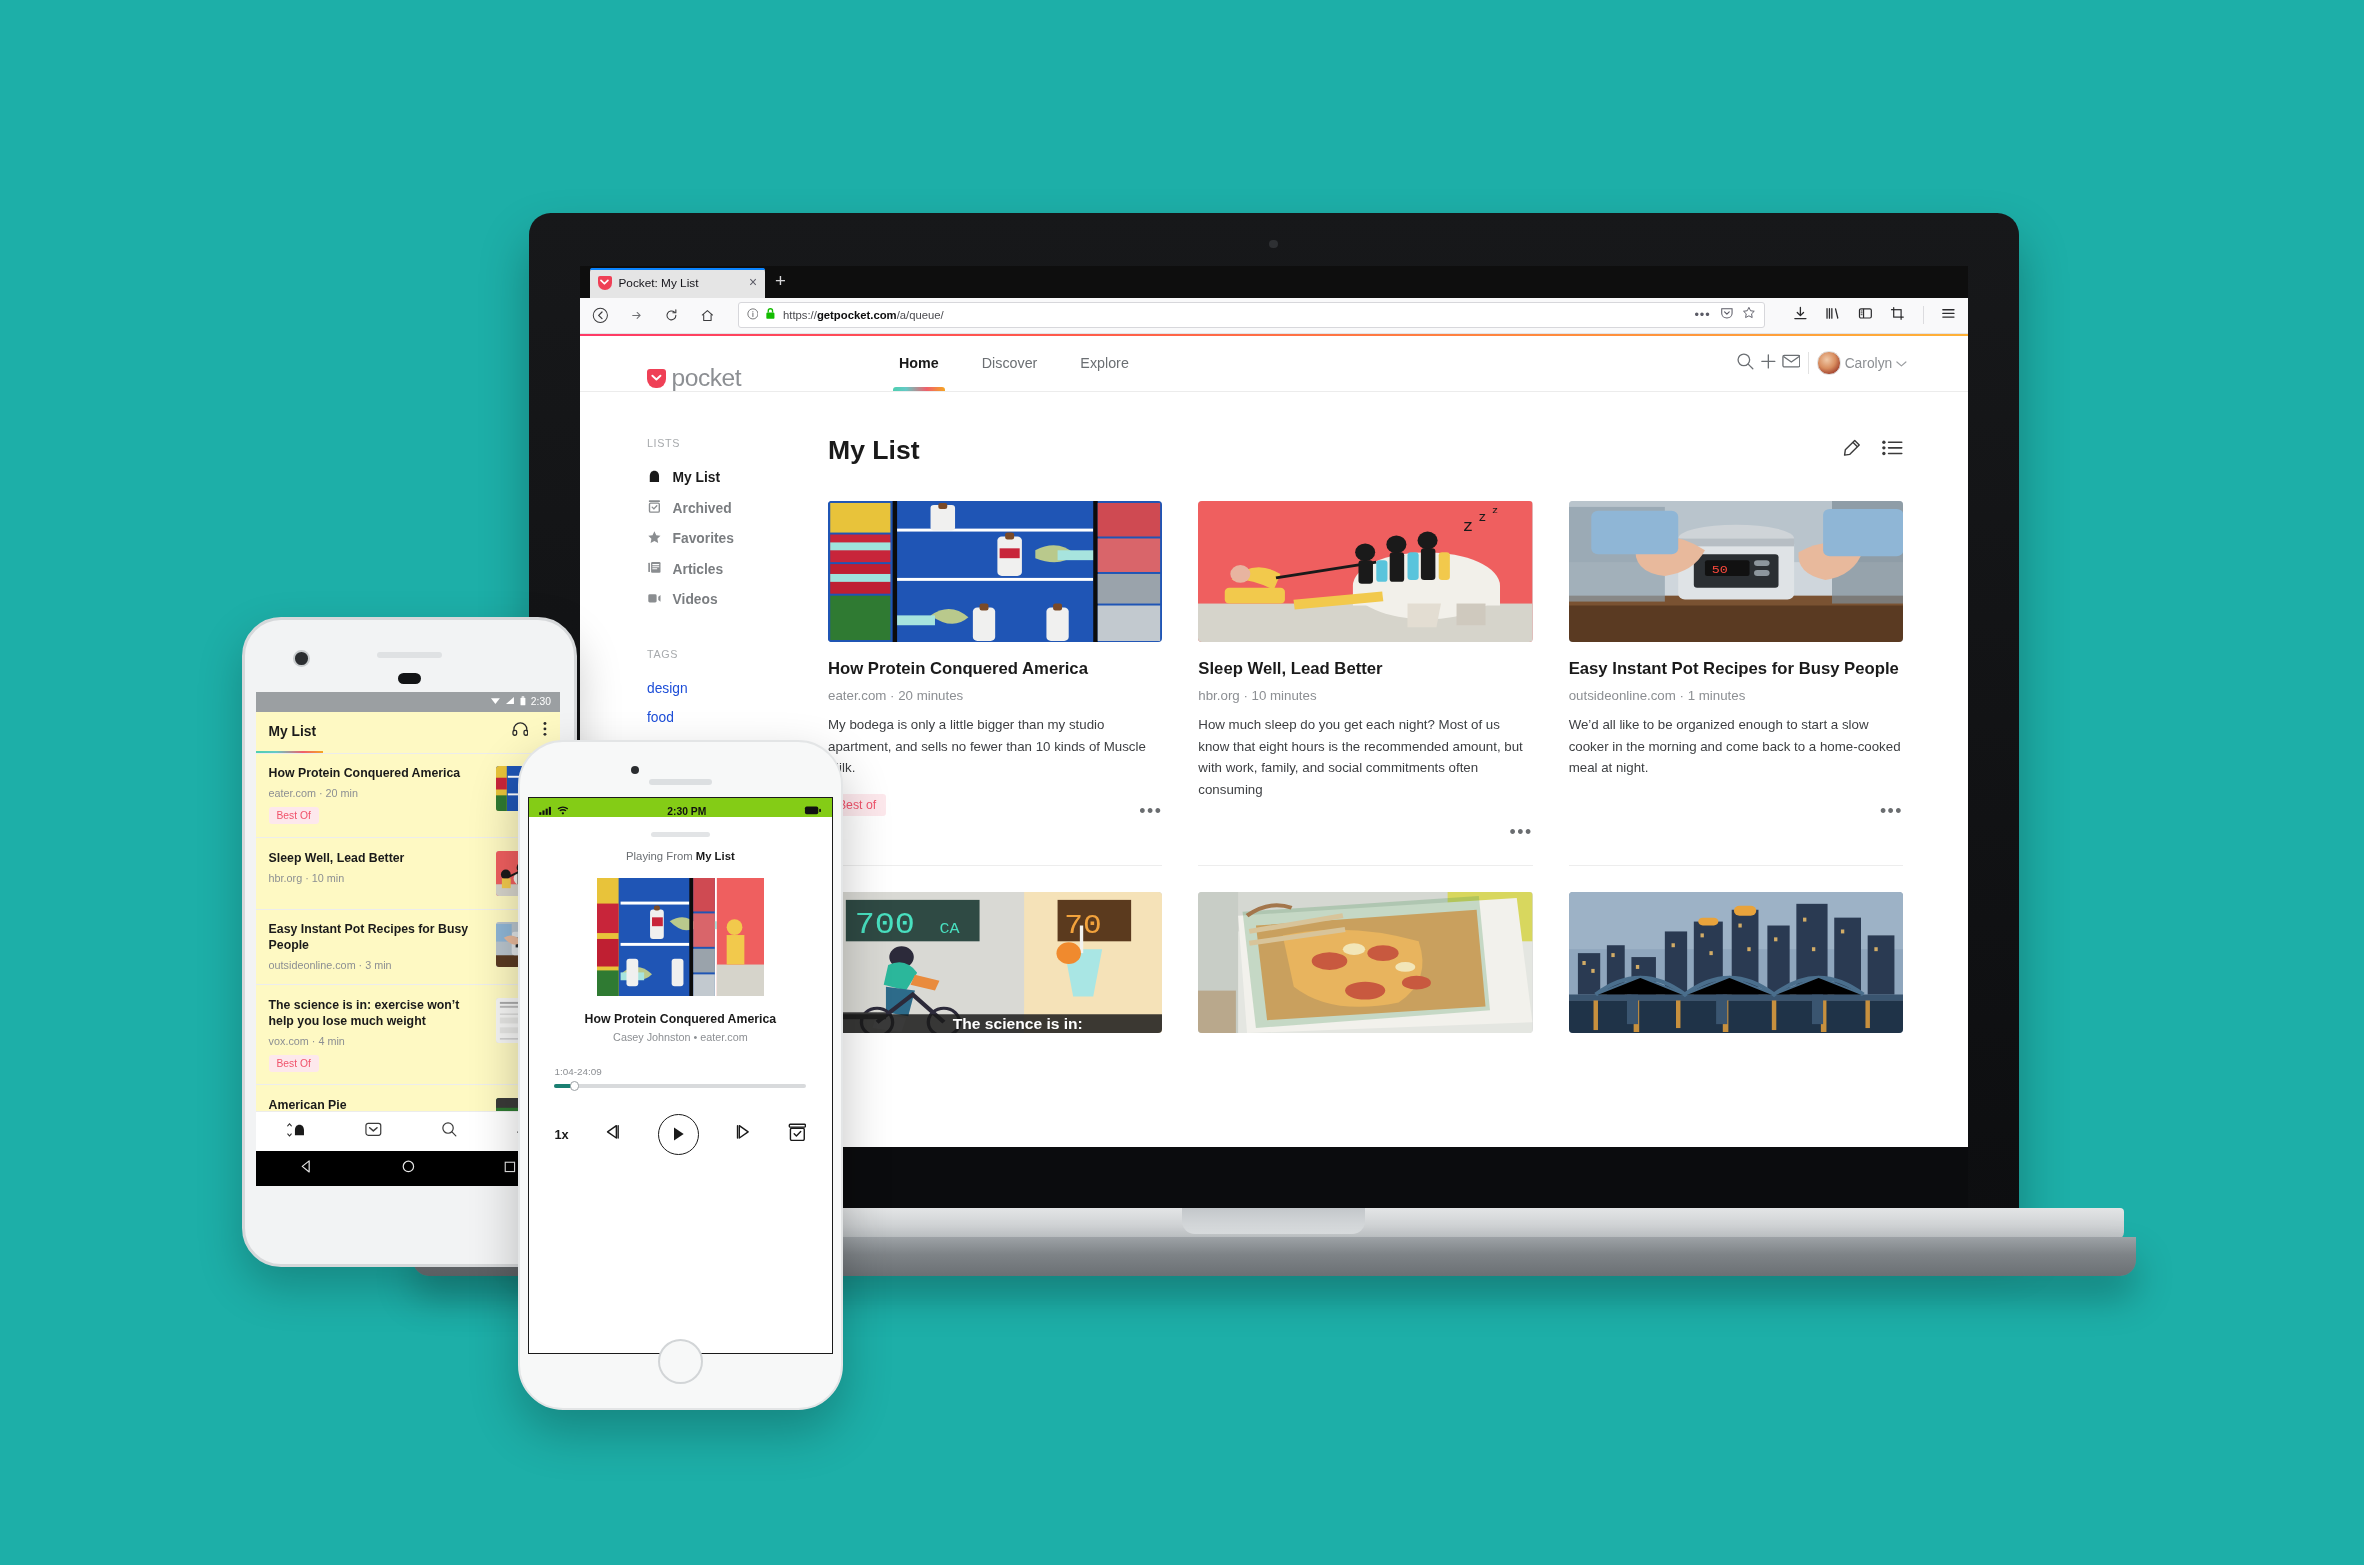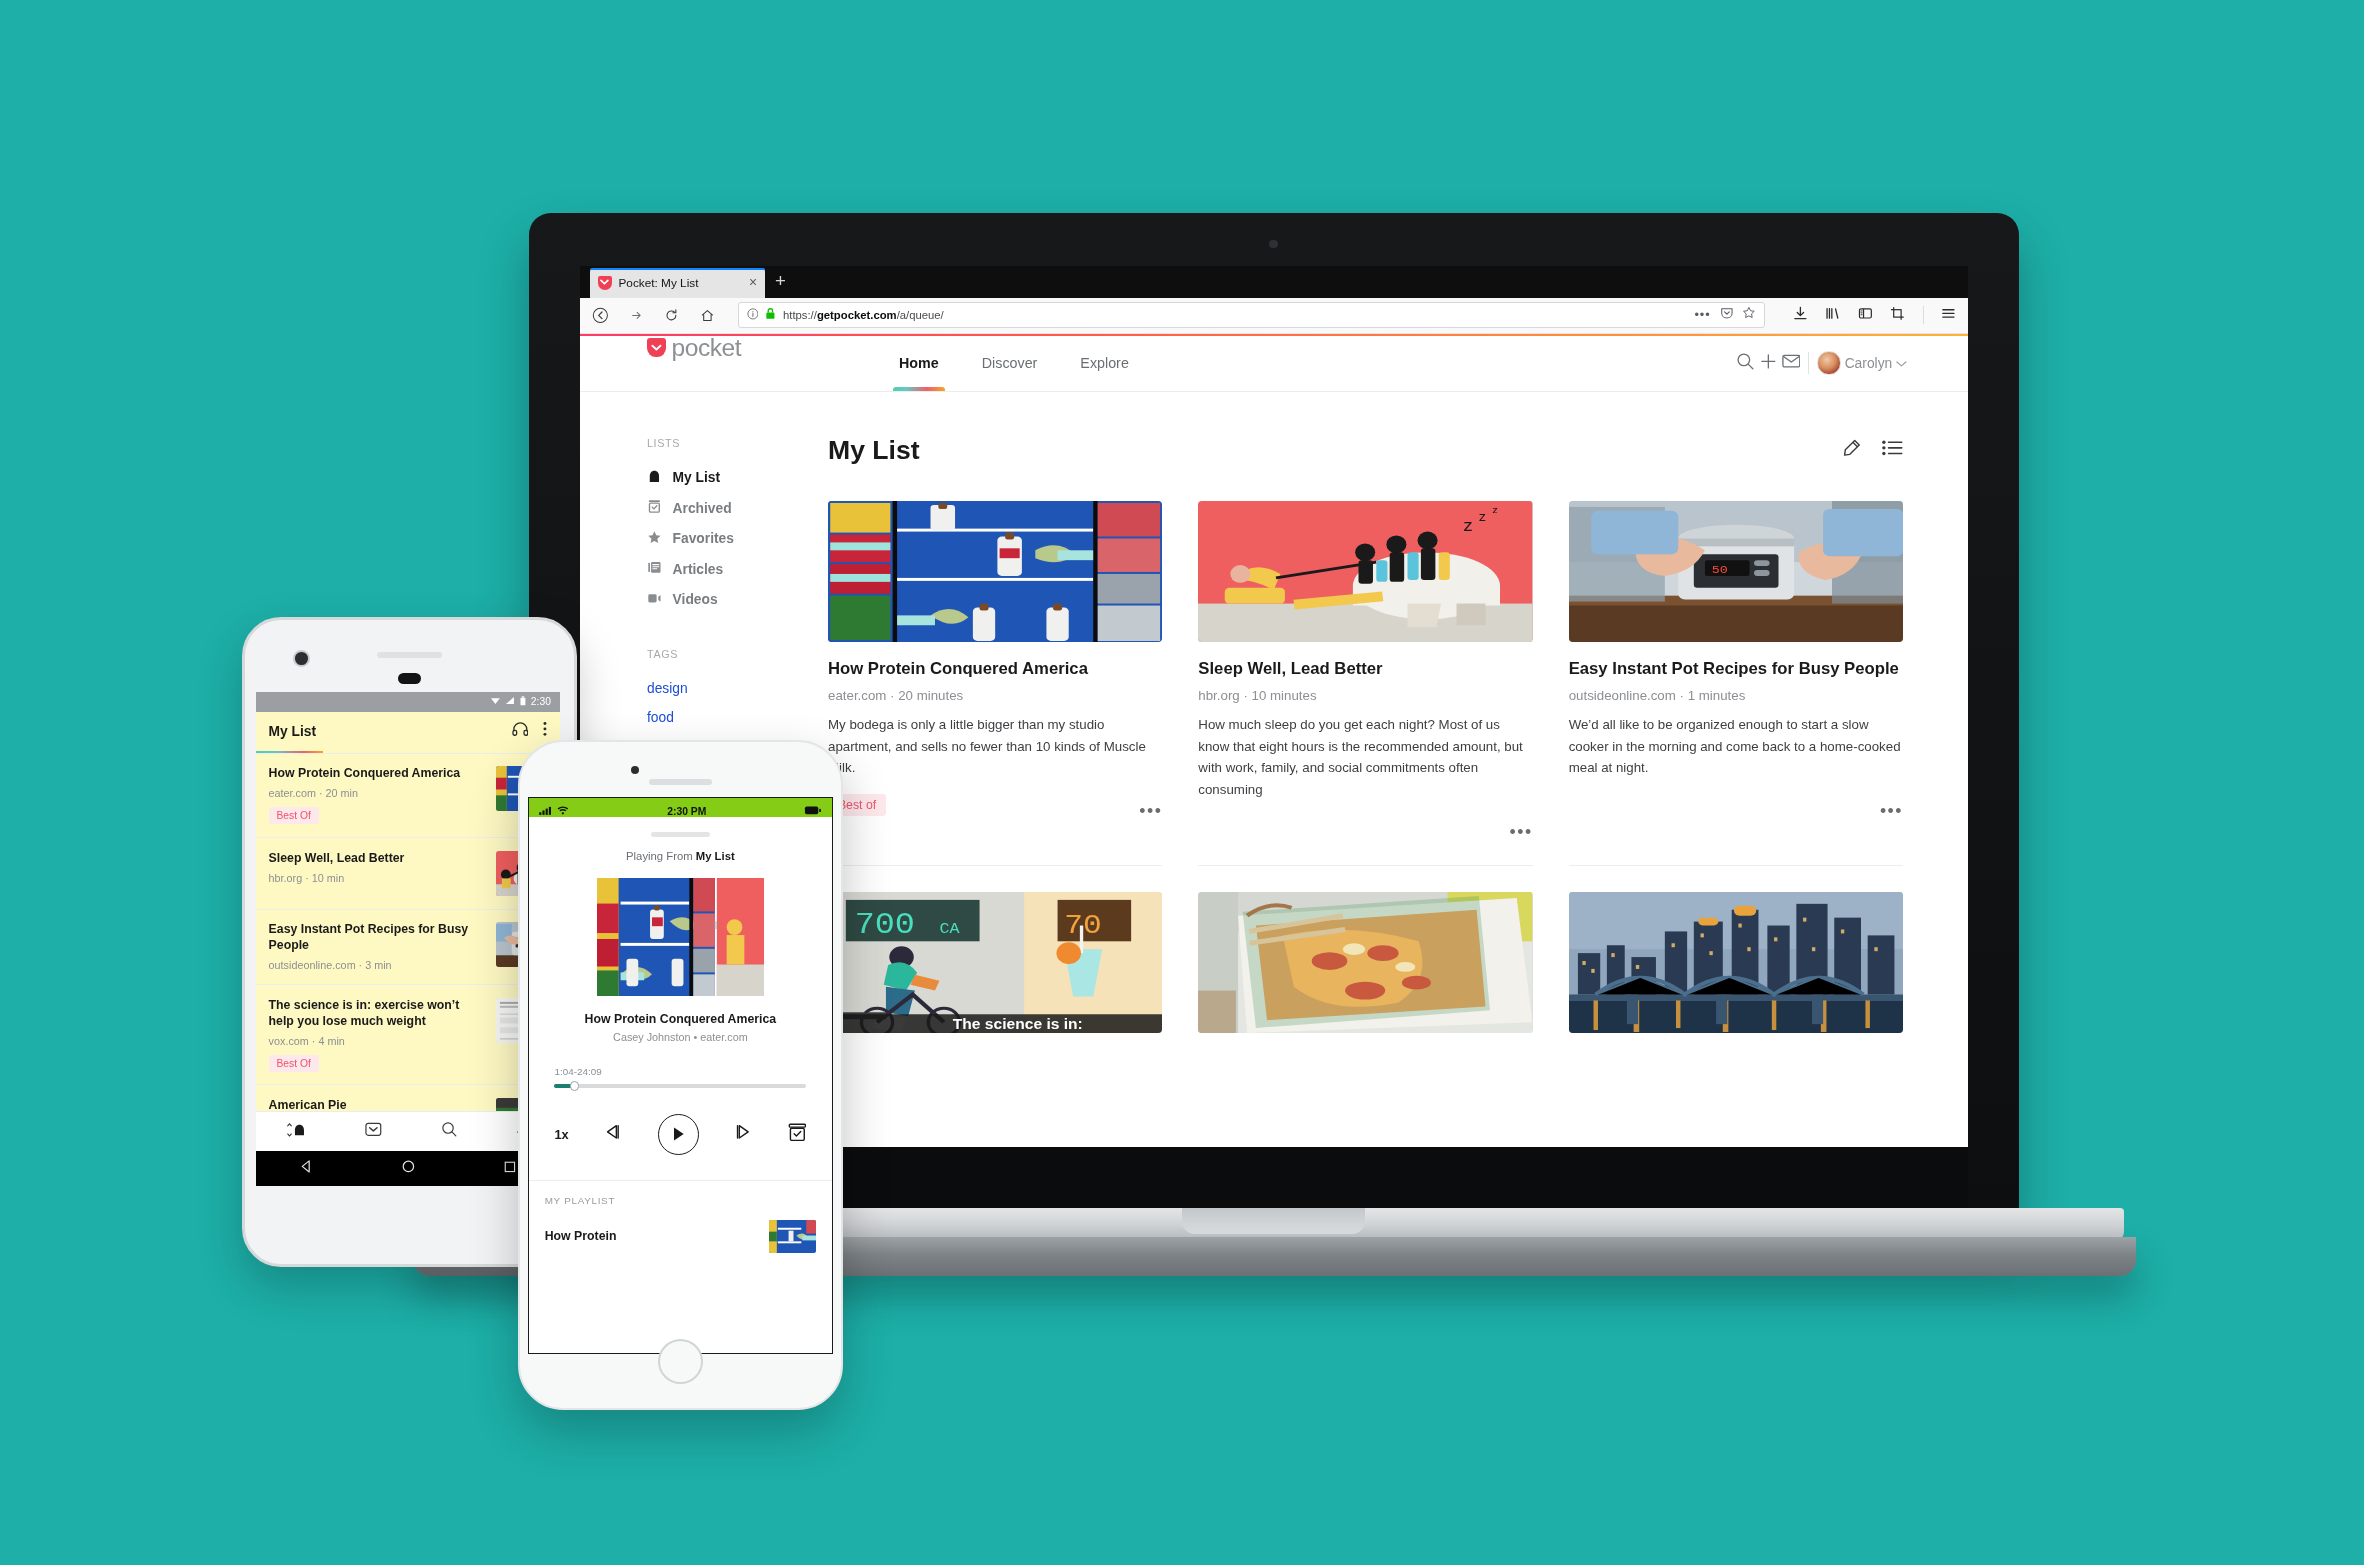--- a/index.html
+++ b/index.html
@@ -62,21 +62,21 @@
     display:flex;align-items:center;padding:0 7.9px;gap:6.9px;margin:0 13.8px 0 5.9px;
   }
   .ff-url{font-size:11.3px;color:#4a4a4f;flex:1;white-space:nowrap;}
   .ff-url b{color:#0c0c0d;font-weight:700;}
   .ff-urlicons{display:flex;align-items:center;gap:8.9px;color:#5b5b66;}
   .ff-toolicons{display:flex;align-items:center;gap:17.7px;color:#2b2b2d;padding-right:2px;}
   .ff-sep{width:1px;height:17.7px;background:#dcdcdf;}
   .ff-accent{height:2px;width:100%;background:linear-gradient(90deg,#ff3a67 0%,#ff5a4a 35%,#ff8a3d 70%,#ffb238 100%);}
 
   
-  .pk-header{height:55px;background:#fff;border-bottom:1px solid #ececec;display:flex;align-items:flex-start;position:relative;}
+  .pk-header{height:55px;background:#fff;border-bottom:1px solid #ececec;display:flex;align-items:flex-end;position:relative;}
   .pk-logo{margin-left:67px;display:flex;align-items:center;gap:5.9px;}
   .pk-logo-mark{width:18.7px;height:18.7px;background:#ef4056;border-radius:3px 3px 8.9px 8.9px;display:flex;align-items:center;justify-content:center;}
   .pk-logo-text{font-size:24.6px;color:#8c8f93;letter-spacing:-0.5px;font-weight:300;line-height:1;}
   .pk-nav{position:absolute;left:319px;top:0;height:55px;display:flex;align-items:center;gap:43px;}
   .pk-nav-item{font-size:14.3px;color:#6b6f73;height:55px;display:flex;align-items:center;position:relative;cursor:pointer;}
   .pk-nav-item.active{color:#1a1a1a;font-weight:700;}
   .pk-nav-item.active::after{
     content:"";position:absolute;left:-5.9px;right:-5.9px;bottom:0;height:3.9px;border-radius:3px 3px 0 0;
     background:linear-gradient(90deg,#4ecfb0 0%,#65c9c5 25%,#f05f6a 65%,#f5a623 100%);
   }
@@ -955,38 +955,19 @@
         </span>
         <span>
           <svg width="18.7" height="18.7" viewBox="0 0 20 20">
               <rect x="1.4" y="1.4" width="17.2" height="3" rx="1" fill="none" stroke="#1a1a1a" stroke-width="1.5"></rect>
               <rect x="2.6" y="5.6" width="14.8" height="13" rx="1.4" fill="none" stroke="#1a1a1a" stroke-width="1.5"></rect>
               <path d="M6.6 11.6L9 14L13.6 9" fill="none" stroke="#1a1a1a" stroke-width="1.5" stroke-linecap="round" stroke-linejoin="round"></path>
             </svg>
         </span>
       </div>
 
-      <div class="ip-playlist-sec">
-        <div class="ip-playlist-label">MY PLAYLIST</div>
-        <div class="ip-playlist-item">
-          <span class="ip-playlist-title">How Protein</span>
-          <span class="ip-playlist-thumb">
-            <svg class="art" viewBox="0 0 48 34" preserveAspectRatio="none">
-              <rect width="48" height="34" fill="#1f55b5"></rect>
-              <rect x="0" y="0" width="8" height="34" fill="#e8c33a"></rect>
-                <rect x="0" y="12" width="8" height="10" fill="#2f7a32"></rect>
-              <rect x="9" y="8" width="24" height="2" fill="#fff"></rect>
-                <rect x="9" y="22" width="24" height="2" fill="#fff"></rect>
-              <rect x="20" y="11" width="5" height="11" fill="#f0f0ef"></rect>
-              <path d="M28 16 q7 -5 12 2 q-6 5 -12 -2z" fill="#b9c98c"></path>
-              <rect x="34" y="16" width="14" height="5" fill="#a7e4de"></rect>
-              <rect x="38" y="0" width="10" height="14" fill="#cf4a52"></rect>
-            </svg>
-          </span>
-        </div>
-      </div>
     </div>
 
     <div class="ip-home"></div>
   </div>
 
 </div>
 
 
 </body></html>

